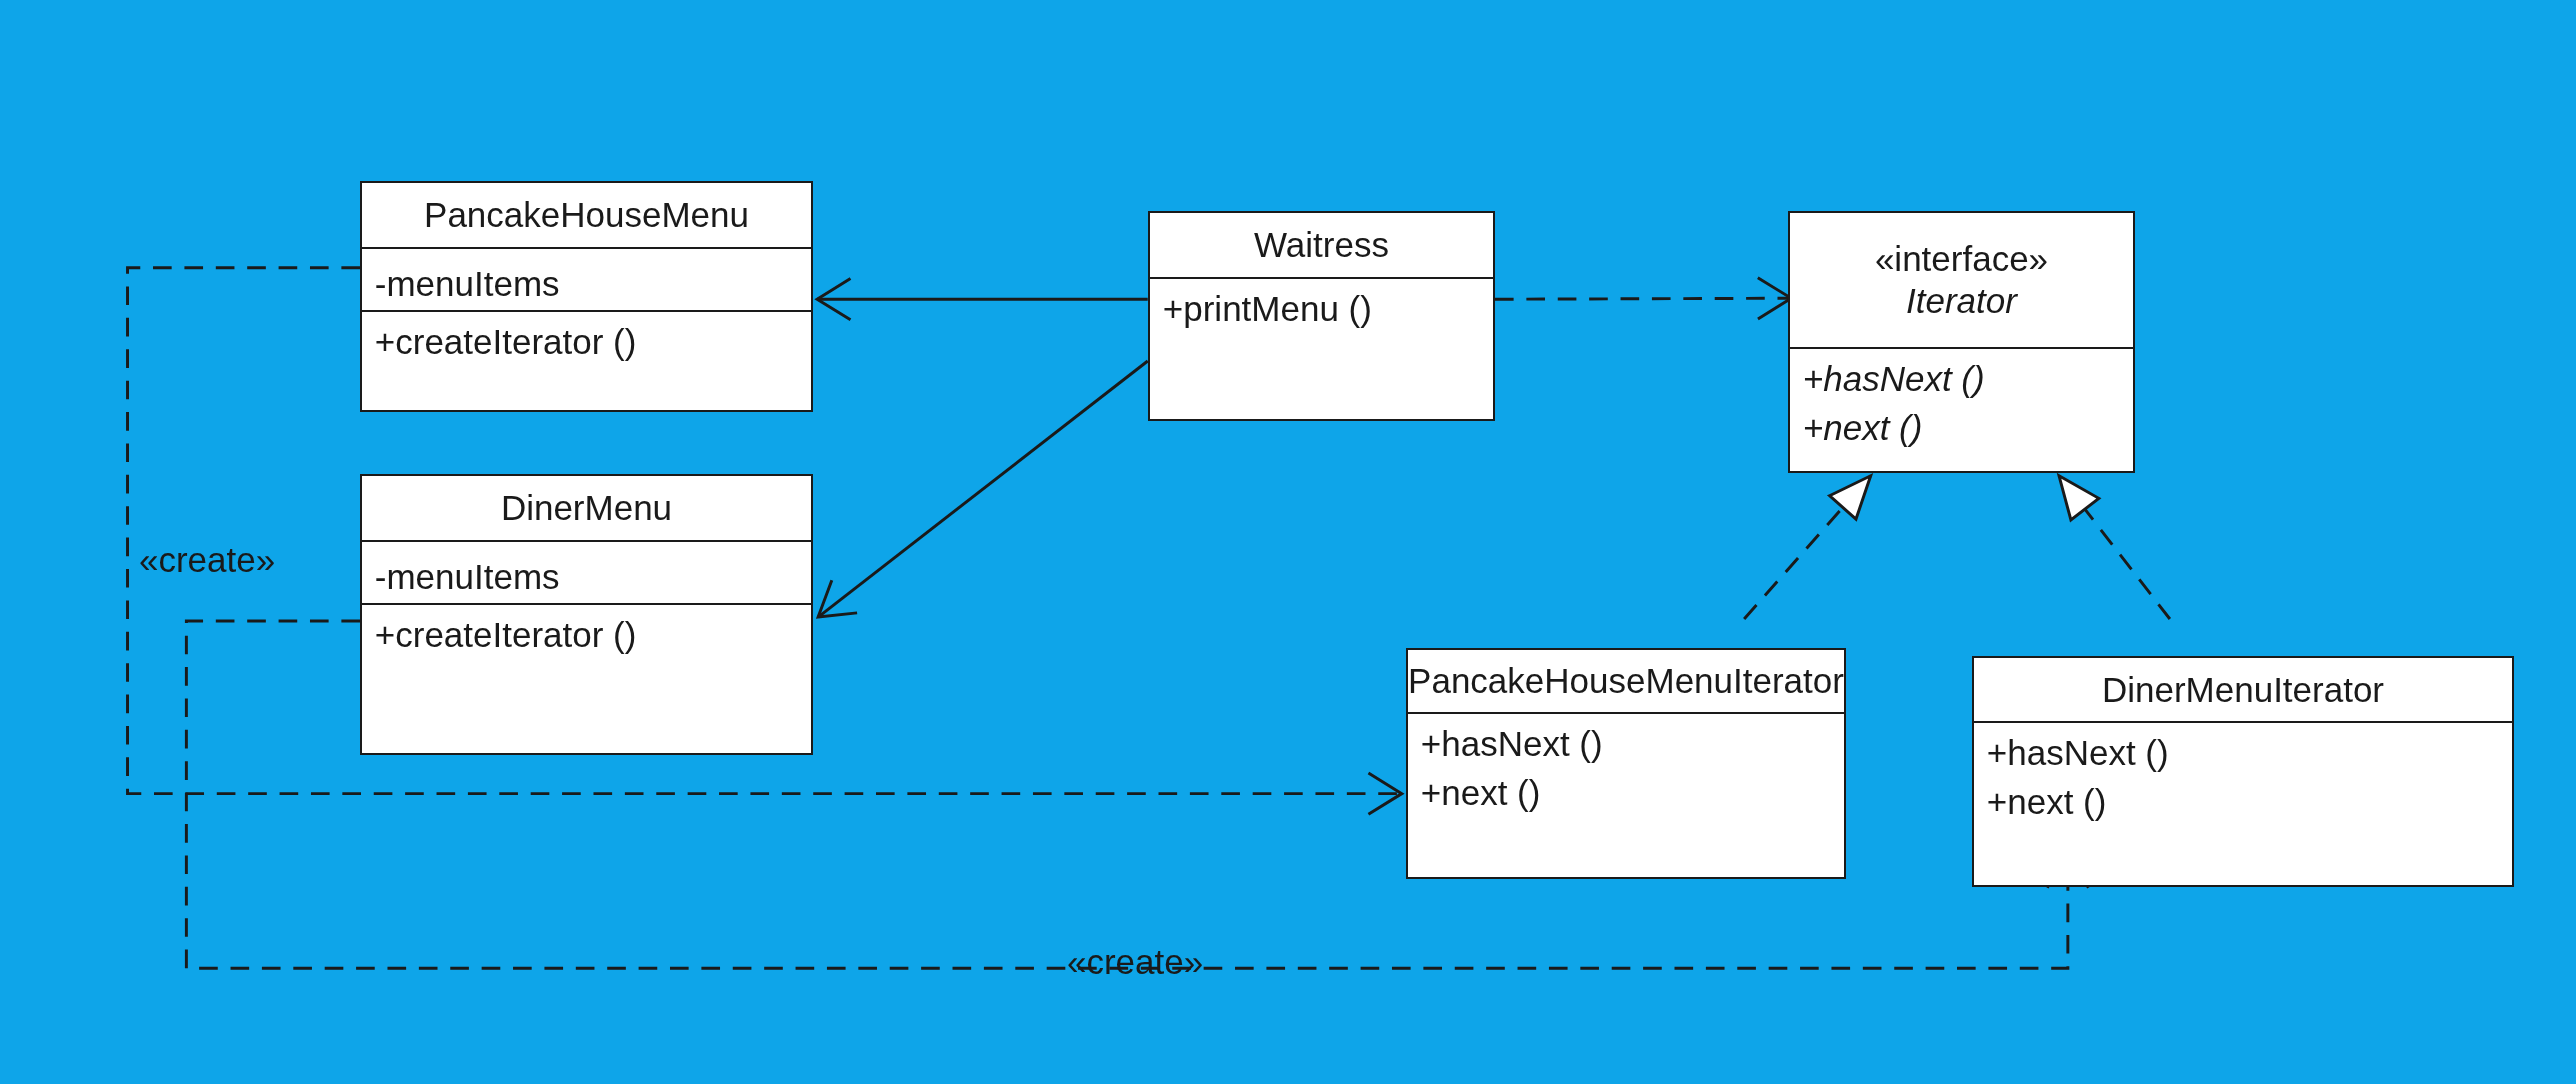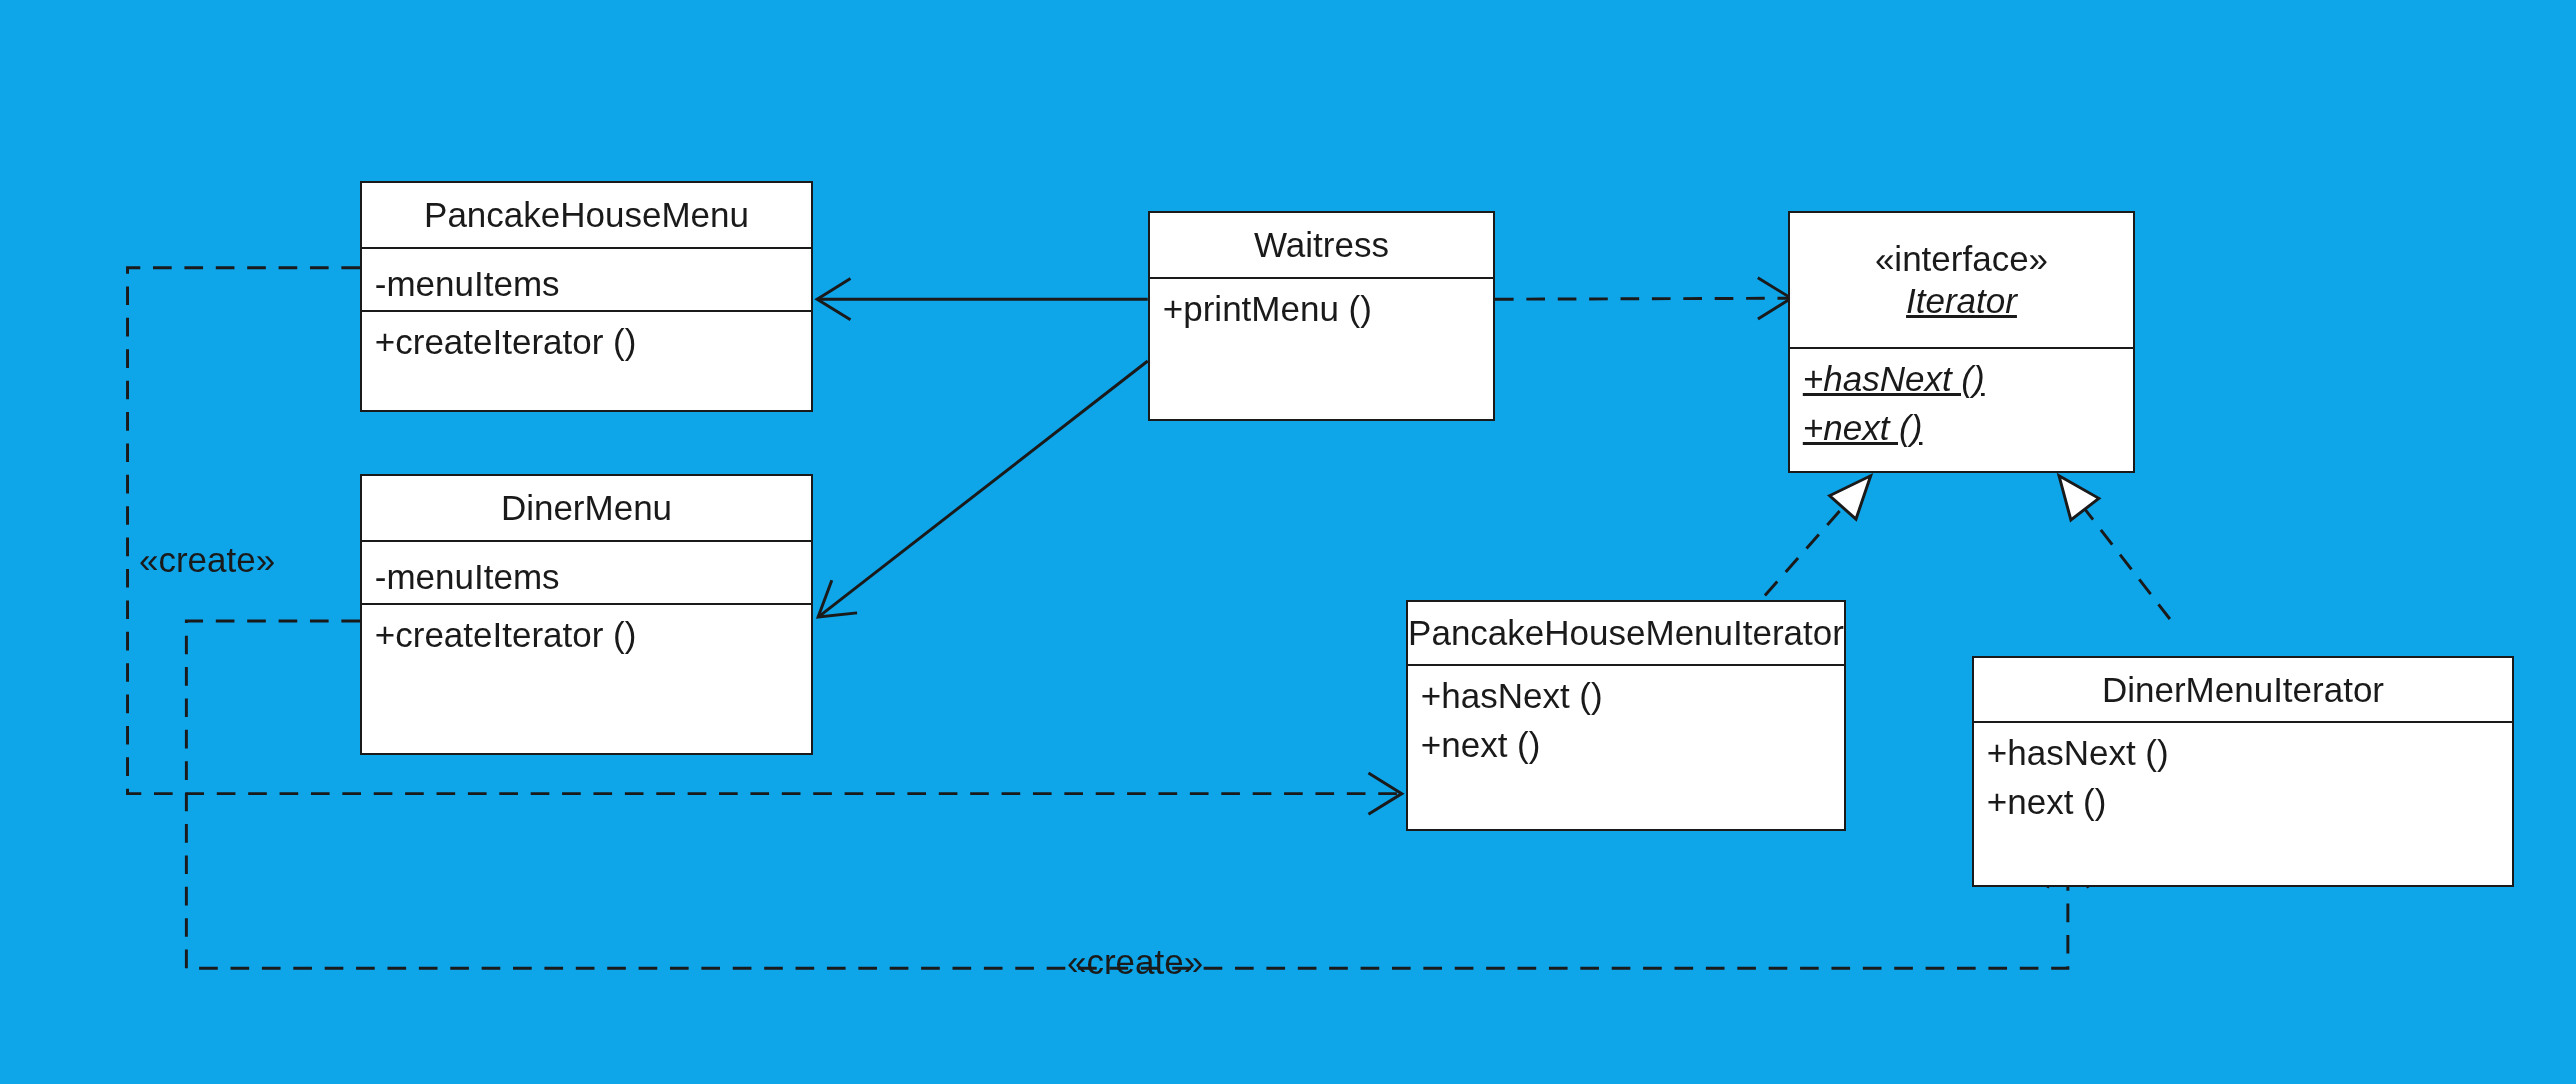--- a/index.html
+++ b/index.html
@@ -44,21 +44,21 @@
     flex-direction: column;
     align-items: center;
     justify-content: center;
     white-space: nowrap;
   }
   .sec.grow { flex: 1 1 auto; }
   .sec.body { padding-top: 4.9px; }
   .row { padding-left: 12.8px; white-space: nowrap; }
   .arow { line-height: 55px; padding-top: 2px; }
   .mrow { line-height: 49px; }
-  .italic { font-style: italic; text-decoration: underline; }
+  .italic { font-style: italic; }
 
   .edge-label {
     position: absolute;
     font-size: 35px;
     line-height: 39px;
     white-space: nowrap;
     color: #1a1a1a;
     margin-top: 22px;
   }
 </style>
@@ -123,21 +123,21 @@
     <div class="sec title" style="height:134px">
       <span>«interface»</span>
       <span class="italic">Iterator</span>
     </div>
     <div class="sec body grow">
       <div class="row mrow italic">+hasNext ()</div>
       <div class="row mrow italic">+next ()</div>
     </div>
   </div>
 
-  <div class="uml-class" style="left:1406px; top:600px; width:440px; height:231px">
+  <div class="uml-class" style="left:1406px; top:648px; width:440px; height:231px">
     <div class="sec title" style="height:62px">
       <span>PancakeHouseMenuIterator</span>
     </div>
     <div class="sec body grow">
       <div class="row mrow">+hasNext ()</div>
       <div class="row mrow">+next ()</div>
     </div>
   </div>
 
   <div class="uml-class" style="left:1972px; top:656px; width:542px; height:231px">

